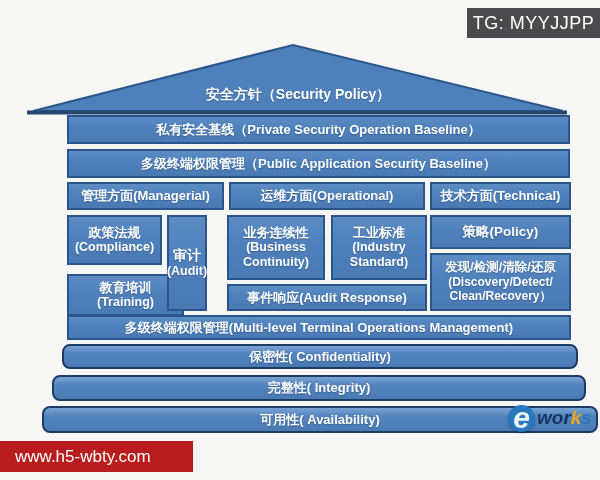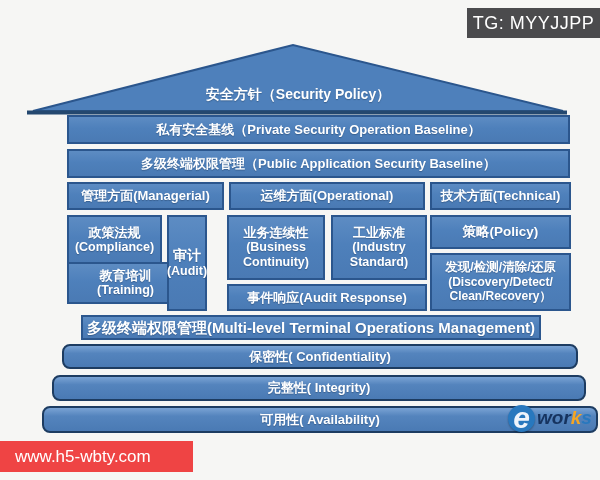--- a/index.html
+++ b/index.html
@@ -44,21 +44,21 @@
     position:absolute;color:#fff;display:flex;align-items:center;
     font-weight:400;
   }
   #tg-badge{
     left:467px;top:8px;width:133px;height:30px;
     background:#4b4b4d;justify-content:center;
     font-size:18px;letter-spacing:.5px;
   }
   #site-badge{
     left:0;top:441px;width:178px;height:31px;
-    background:#ef4444;padding-left:15px;
+    background:#b91c1c;padding-left:15px;
     font-size:17px;
   }
   
   #logo{
     position:absolute;left:508px;top:398px;width:88px;height:40px;
     display:flex;align-items:center;justify-content:flex-start;
     font-style:italic;font-weight:700;
     pointer-events:none;
   }
   #logo .e{
@@ -86,21 +86,21 @@
   <div class="blk fs13" style="left:46px;top:149px;width:503px;height:29px;">多级终端权限管理（Public Application Security Baseline）</div>
 
   <div class="blk fs13" style="left:46px;top:182px;width:157px;height:28px;">管理方面(Managerial)</div>
   <div class="blk fs13" style="left:208px;top:182px;width:196px;height:28px;">运维方面(Operational)</div>
   <div class="blk fs13" style="left:409px;top:182px;width:141px;height:28px;">技术方面(Technical)</div>
 
   <div class="blk" style="left:46px;top:215px;width:95px;height:50px;">
     <span class="fs13">政策法规</span>
     <span class="sub">(Compliance)</span>
   </div>
-  <div class="blk" style="left:46px;top:262px;width:117px;height:42px;">
+  <div class="blk" style="left:46px;top:274px;width:117px;height:42px;">
     <span class="fs13">教育培训</span>
     <span class="sub">(Training)</span>
   </div>
   <div class="blk" style="left:146px;top:215px;width:40px;height:96px;">
     <span style="font-size:14px;">审计</span>
     <span class="sub">(Audit)</span>
   </div>
   <div class="blk" style="left:206px;top:215px;width:98px;height:65px;">
     <span class="fs13">业务连续性</span>
     <span class="sub">(Business</span>
@@ -112,21 +112,21 @@
     <span class="sub">Standard)</span>
   </div>
   <div class="blk fs13" style="left:206px;top:284px;width:200px;height:27px;">事件响应(Audit Response)</div>
   <div class="blk" style="left:409px;top:215px;width:141px;height:34px;font-size:13.5px;">策略(Policy)</div>
   <div class="blk" style="left:409px;top:253px;width:141px;height:58px;">
     <span class="fs12" style="font-size:12.5px;">发现/检测/清除/还原</span>
     <span class="fs12">(Discovery/Detect/</span>
     <span class="fs12">Clean/Recovery）</span>
   </div>
 
-  <div class="blk" style="left:60px;top:315px;width:460px;height:25px;font-size:15px;">多级终端权限管理(Multi-level Terminal Operations Management)</div>
+  <div class="blk" style="left:46px;top:315px;width:504px;height:25px;font-size:13px;">多级终端权限管理(Multi-level Terminal Operations Management)</div>
 
   <div class="blk round fs13" style="left:41px;top:344px;width:516px;height:25px;">保密性( Confidentiality)</div>
   <div class="blk round fs13" style="left:31px;top:375px;width:534px;height:26px;">完整性( Integrity)</div>
   <div class="blk round fs13" style="left:21px;top:406px;width:556px;height:27px;">可用性( Availability)</div>
 
   <div id="logo">
     <span class="e">e</span>
     <span class="wor">wor</span>
     <span class="k">k</span>
     <span class="s">s</span>

